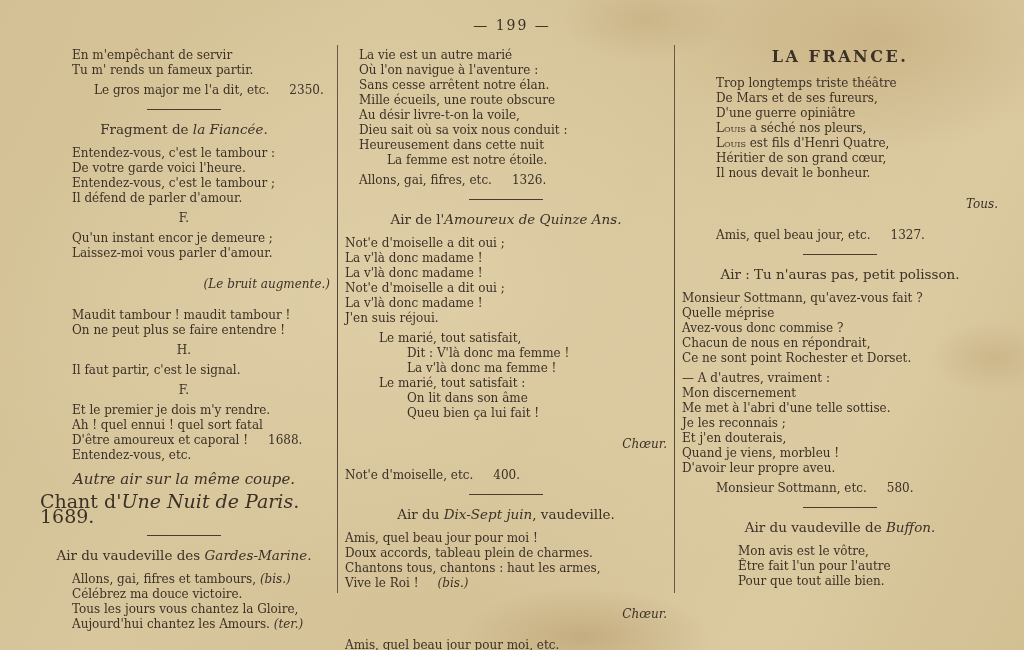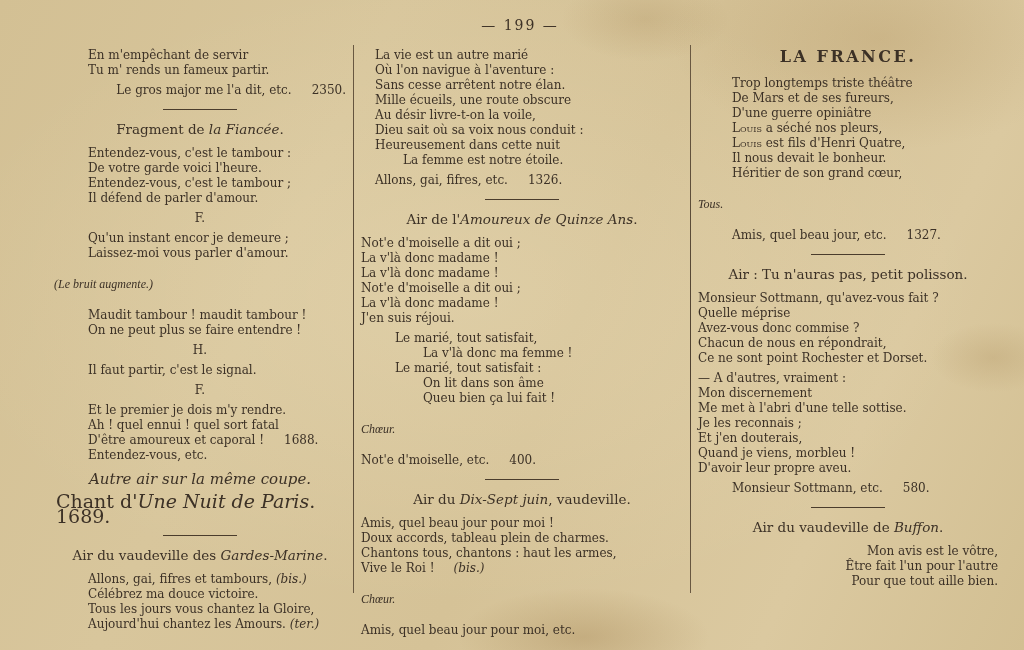--- a/index.html
+++ b/index.html
@@ -12,21 +12,20 @@
       radial-gradient(ellipse 300px 160px at 86% 6%, rgba(158,122,66,.22), transparent 70%),
       radial-gradient(ellipse 180px 70px at 57% 98%, rgba(146,110,58,.28), transparent 70%),
       radial-gradient(ellipse 120px 60px at 63% 3%, rgba(150,115,62,.18), transparent 70%),
       radial-gradient(ellipse 90px 50px at 97% 55%, rgba(150,115,62,.18), transparent 70%),
       radial-gradient(ellipse 700px 420px at 45% 45%, rgba(255,246,216,.20), transparent 75%),
       linear-gradient(115deg, #d3c094 0%, #d8c69c 30%, #d5c297 55%, #dbc9a0 80%, #d2bf92 100%);
     color:#3c3126;
     font-family:"DejaVu Serif","Liberation Serif",serif;
     font-size:12px;
     line-height:15px;
-    padding-left:16px;
   }
   .pageno{
     text-align:center;
     padding-top:18px;
     font-size:14px;
     letter-spacing:2px;
   }
   .cols{
     display:flex;
     align-items:flex-start;
@@ -40,36 +39,36 @@
     width:1px;
     height:548px;
     background:linear-gradient(#6a5942, #4e4030 60%, #6a5942);
     margin:2px 7px 0 7px;
     flex:none;
   }
   .verse{margin:5px 0;}
   .line{min-height:15px;}
   .center{text-align:left;}
   .pad1{padding-left:34px;}
-  .pad2{padding-left:56px;text-align:right;}
+  .pad2{padding-left:56px;}
   .pad3{padding-left:14px;}
   .line.in1{padding-left:28px;}
   .heading{
     text-align:center;
     font-size:13.5px;
     margin:12px 0 9px;
   }
   .heading.small{
     font-size:16px;
     letter-spacing:2.5px;
     font-weight:bold;
     margin:6px 0 12px;
   }
   .speaker{text-align:center;margin:4px 0;}
-  .stage{text-align:left;font-style:italic;margin:16px 0;font-family:Liberation Serif, serif;}
+  .stage{text-align:right;font-style:italic;margin:16px 0;}
   .airnote{
     text-align:center;
     font-style:italic;
     font-size:15px;
     margin:9px 0 7px;
   }
   .para{font-size:19px;margin:7px 0 5px 2px;}
   .rule{
     width:74px;
     border:0;
@@ -154,20 +153,21 @@
         <div class="verse center">
           <div class="line">Not'e d'moiselle a dit oui ;</div>
           <div class="line">La v'là donc madame !</div>
           <div class="line">La v'là donc madame !</div>
           <div class="line">Not'e d'moiselle a dit oui ;</div>
           <div class="line">La v'là donc madame !</div>
           <div class="line">J'en suis réjoui.</div>
         </div>
         <div class="verse pad1">
           <div class="line">Le marié, tout satisfait,</div>
+          <div class="line in1">Dit : V'là donc ma femme !</div>
           <div class="line in1">La v'là donc ma femme !</div>
           <div class="line">Le marié, tout satisfait :</div>
           <div class="line in1">On lit dans son âme</div>
           <div class="line in1">Queu bien ça lui fait !</div>
         </div>
         <div class="stage"><span class="it">Chœur.</span></div>
         <div class="verse center">
           <div class="line">Not'e d'moiselle, etc.<span class="num">400.</span></div>
         </div>
         <div class="rule"></div>
@@ -185,22 +185,22 @@
       </div>
     <div class="vrule"></div>
     <div class="col c3">
         <div class="heading small">LA FRANCE.</div>
         <div class="verse pad1">
           <div class="line">Trop longtemps triste théâtre</div>
           <div class="line">De Mars et de ses fureurs,</div>
           <div class="line">D'une guerre opiniâtre</div>
           <div class="line"><span class="sc">Louis</span> a séché nos pleurs,</div>
           <div class="line"><span class="sc">Louis</span> est fils d'Henri Quatre,</div>
+          <div class="line">Héritier de son grand cœur,</div>
           <div class="line">Il nous devait le bonheur.</div>
-          <div class="line">Héritier de son grand cœur,</div>
         </div>
         <div class="stage"><span class="it">Tous.</span></div>
         <div class="verse pad1">
           <div class="line">Amis, quel beau jour, etc.<span class="num">1327.</span></div>
         </div>
         <div class="rule"></div>
         <div class="heading">Air : Tu n'auras pas, petit polisson.</div>
         <div class="verse center">
           <div class="line">Monsieur Sottmann, qu'avez-vous fait ?</div>
           <div class="line">Quelle méprise</div>

